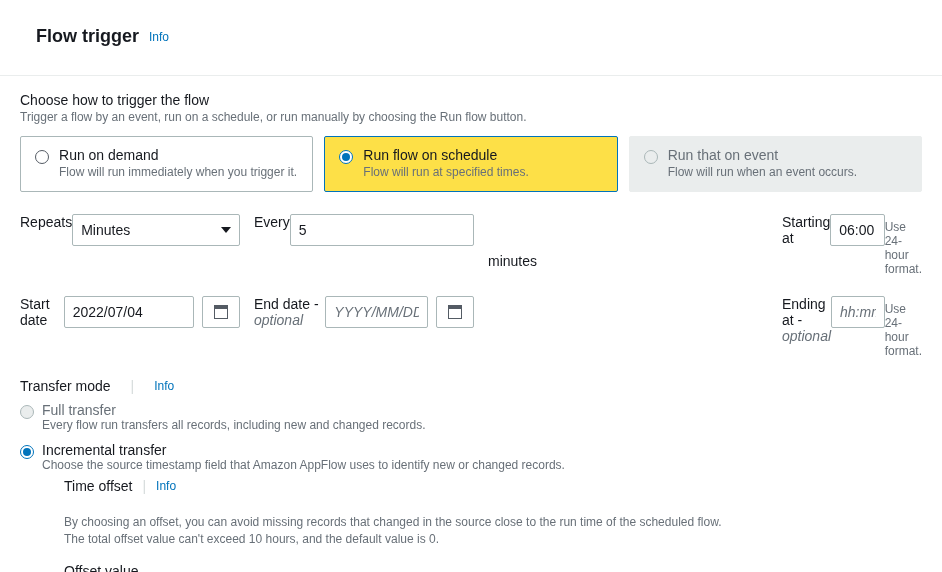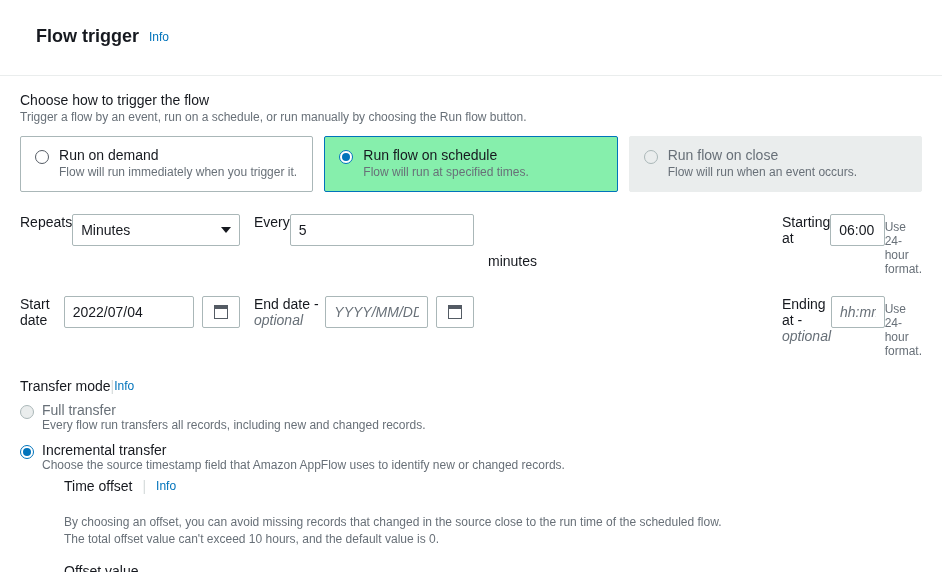--- a/index.html
+++ b/index.html
@@ -47,21 +47,21 @@
     border:1px solid #aab7b8;
     border-radius:2px;
     padding:10px 14px 12px 14px;
     display:flex;
     gap:10px;
     cursor:pointer;
     background:#fff;
   }
   .tile.selected {
     border:1px solid #0073bb;
-    background:#86efac;
+    background:#fde047;
   }
   .tile.disabled {
     background:#eaeded;
     border-color:#eaeded;
     cursor:default;
     color:#879596;
   }
   .radio-dot {
     width:14px; height:14px; border:1px solid #545b64; border-radius:50%;
     margin-top:3px; flex-shrink:0; position:relative; background:#fff;
@@ -127,21 +127,21 @@
     content:"";
     display:block;
     width:14px; height:14px;
     border:1px solid #545b64;
     border-top:4px solid #545b64;
     box-sizing:border-box;
   }
 
   .transfer-section { margin-top:4px; }
   .tm-title {
-    font-size:14px; display:flex; align-items:center; gap:0; margin-bottom:8px;text-align:center;
+    font-size:14px; display:flex; align-items:center; gap:20px; margin-bottom:8px;text-align:center;
   }
   .xfer-radio { display:flex; gap:8px; margin-bottom:2px; align-items:flex-start; }
   .xfer-radio .rd {
     width:14px; height:14px; border:1px solid #545b64; border-radius:50%;
     position:relative; margin-top:3px; flex-shrink:0; background:#fff;
   }
   .xfer-radio.disabled .rd { border-color:#aab7b8; background:#eaeded; }
   .xfer-radio.selected .rd { border-color:#0073bb; }
   .xfer-radio.selected .rd::after { content:""; position:absolute; inset:2px; border-radius:50%; background:#0073bb; }
   .xfer-radio .r-label { font-size:14px; }
@@ -179,21 +179,21 @@
     <div class="tile selected">
       <div class="radio-dot"></div>
       <div>
         <div class="t-label">Run flow on schedule</div>
         <div class="t-desc">Flow will run at specified times.</div>
       </div>
     </div>
     <div class="tile disabled">
       <div class="radio-dot"></div>
       <div>
-        <div class="t-label">Run flow on close</div>
+        <div class="t-label">Run that on event</div>
         <div class="t-desc">Flow will run when an event occurs.</div>
       </div>
     </div>
   </div>
 
   <div class="form-row">
     <div class="col w-repeats">
       <div class="field-label">Repeats</div>
       <div class="select">
         <span>Minutes</span>

